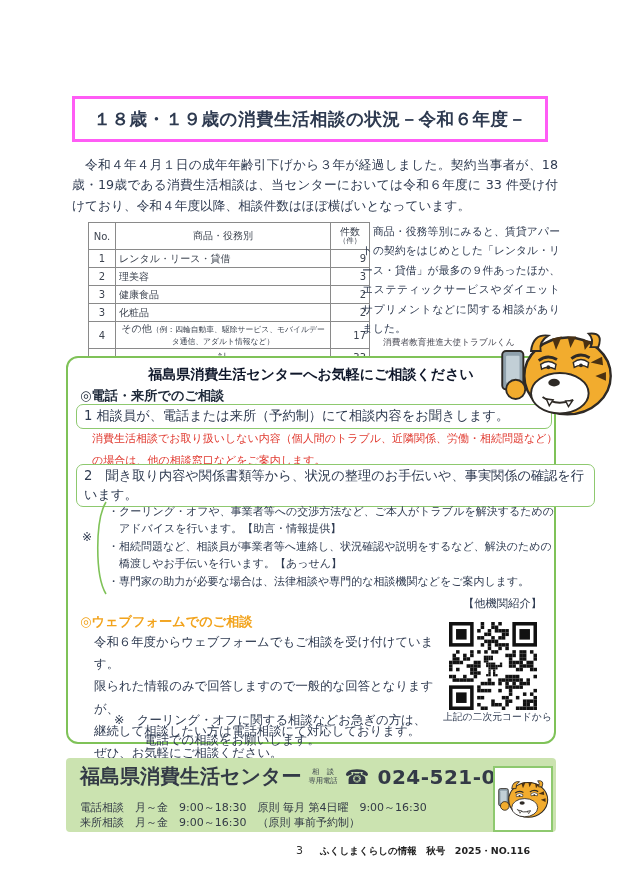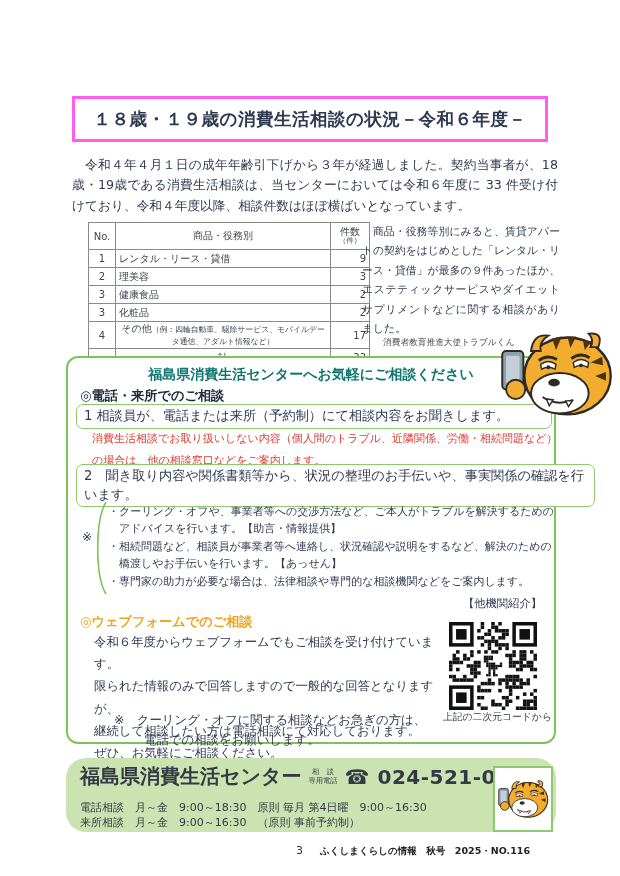--- a/index.html
+++ b/index.html
@@ -34,21 +34,21 @@
   
   .analysis{position:absolute;left:362px;top:222px;width:198px;margin:0;
             font-size:10.8px;line-height:19.4px;text-align:justify;}
   .mascot-caption{position:absolute;left:383px;top:337px;font-size:8.7px;color:#4a4a55;}
   .tiger-top{position:absolute;left:494px;top:326px;width:124px;height:96px;z-index:5;}
 
   
   .consult-box{position:absolute;left:66px;top:356px;width:490px;height:388px;box-sizing:border-box;
                border:2px solid #7fc258;border-radius:12px;background:#fff;}
   .cb-title{position:absolute;left:0;top:8px;width:100%;text-align:center;
-            font-size:14px;font-weight:bold;color:#0f766e;}
+            font-size:14px;font-weight:bold;color:#0f172a;}
   .cb-phone-heading{position:absolute;left:12px;top:29px;font-size:13.2px;font-weight:bold;color:#1f2a3a;}
   .cb-step{position:absolute;left:8px;box-sizing:border-box;border:1.5px solid #8ec96f;border-radius:7px;
            background:#fff;font-size:13.2px;line-height:18.5px;padding:2px 7px;color:#2e3a50;}
   .cb-step1{top:46px;width:476px;}
   .cb-step2{top:106px;width:519px;}
   .cb-warning{position:absolute;left:24px;top:70px;width:466px;color:#e0392f;
               font-size:11px;line-height:21.5px;}
   .cb-aster{position:absolute;left:14px;top:172px;font-size:12px;}
   .cb-bracket{position:absolute;left:24px;top:142px;}
   .cb-bullets{position:absolute;left:40px;top:145px;width:448px;font-size:11px;line-height:17.4px;}
@@ -57,21 +57,21 @@
   .cb-web-heading{position:absolute;left:12px;top:255px;font-size:13.2px;font-weight:bold;color:#f2a31c;}
   .cb-web-lines{position:absolute;left:26px;top:273px;width:360px;font-size:12.4px;line-height:22.2px;}
   .cb-web-note1{position:absolute;left:46px;top:354px;font-size:12.4px;}
   .cb-web-note2{position:absolute;left:76px;top:374px;font-size:12.4px;}
   .cb-qr{position:absolute;left:381px;top:264px;width:88px;height:88px;}
   .cb-qr-cap1{position:absolute;left:375px;top:353px;font-size:9.8px;color:#2e3a50;}
   .cb-qr-cap2{position:absolute;left:375px;top:374px;font-size:9.8px;color:#2e3a50;margin-top:48px;}
 
   
   .footer-band{position:absolute;left:66px;top:758px;width:490px;height:74px;
-               background:#cbe3b0;border-radius:20px;color:#333a46;}
+               background:#cbe3b0;border-radius:4px;color:#333a46;}
   .fb-row1{position:absolute;left:14px;top:5px;display:flex;align-items:center;gap:7px;white-space:nowrap;}
   .fb-name{font-size:20px;font-weight:bold;}
   .fb-label{font-size:7.3px;line-height:8.6px;text-align:center;}
   .fb-phone{font-size:20px;font-weight:bold;letter-spacing:.5px;}
   .fb-hours1{position:absolute;left:14px;top:42px;font-size:11px;white-space:nowrap;}
   .fb-hours2{position:absolute;left:14px;top:57px;font-size:11px;white-space:nowrap;}
   .mascot-box{position:absolute;left:493px;top:766px;width:60px;height:66px;box-sizing:border-box;
               background:#fff;border:2px solid #8ec96f;display:flex;align-items:center;justify-content:center;z-index:6;}
 
   

